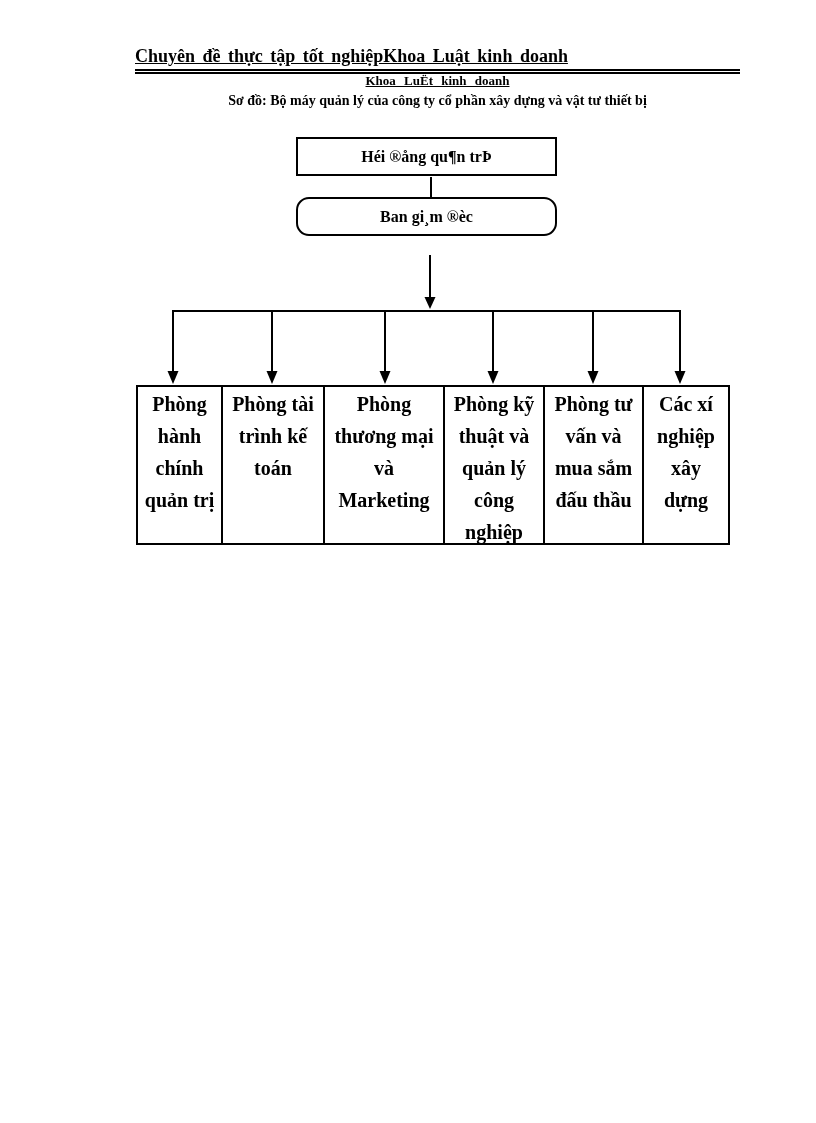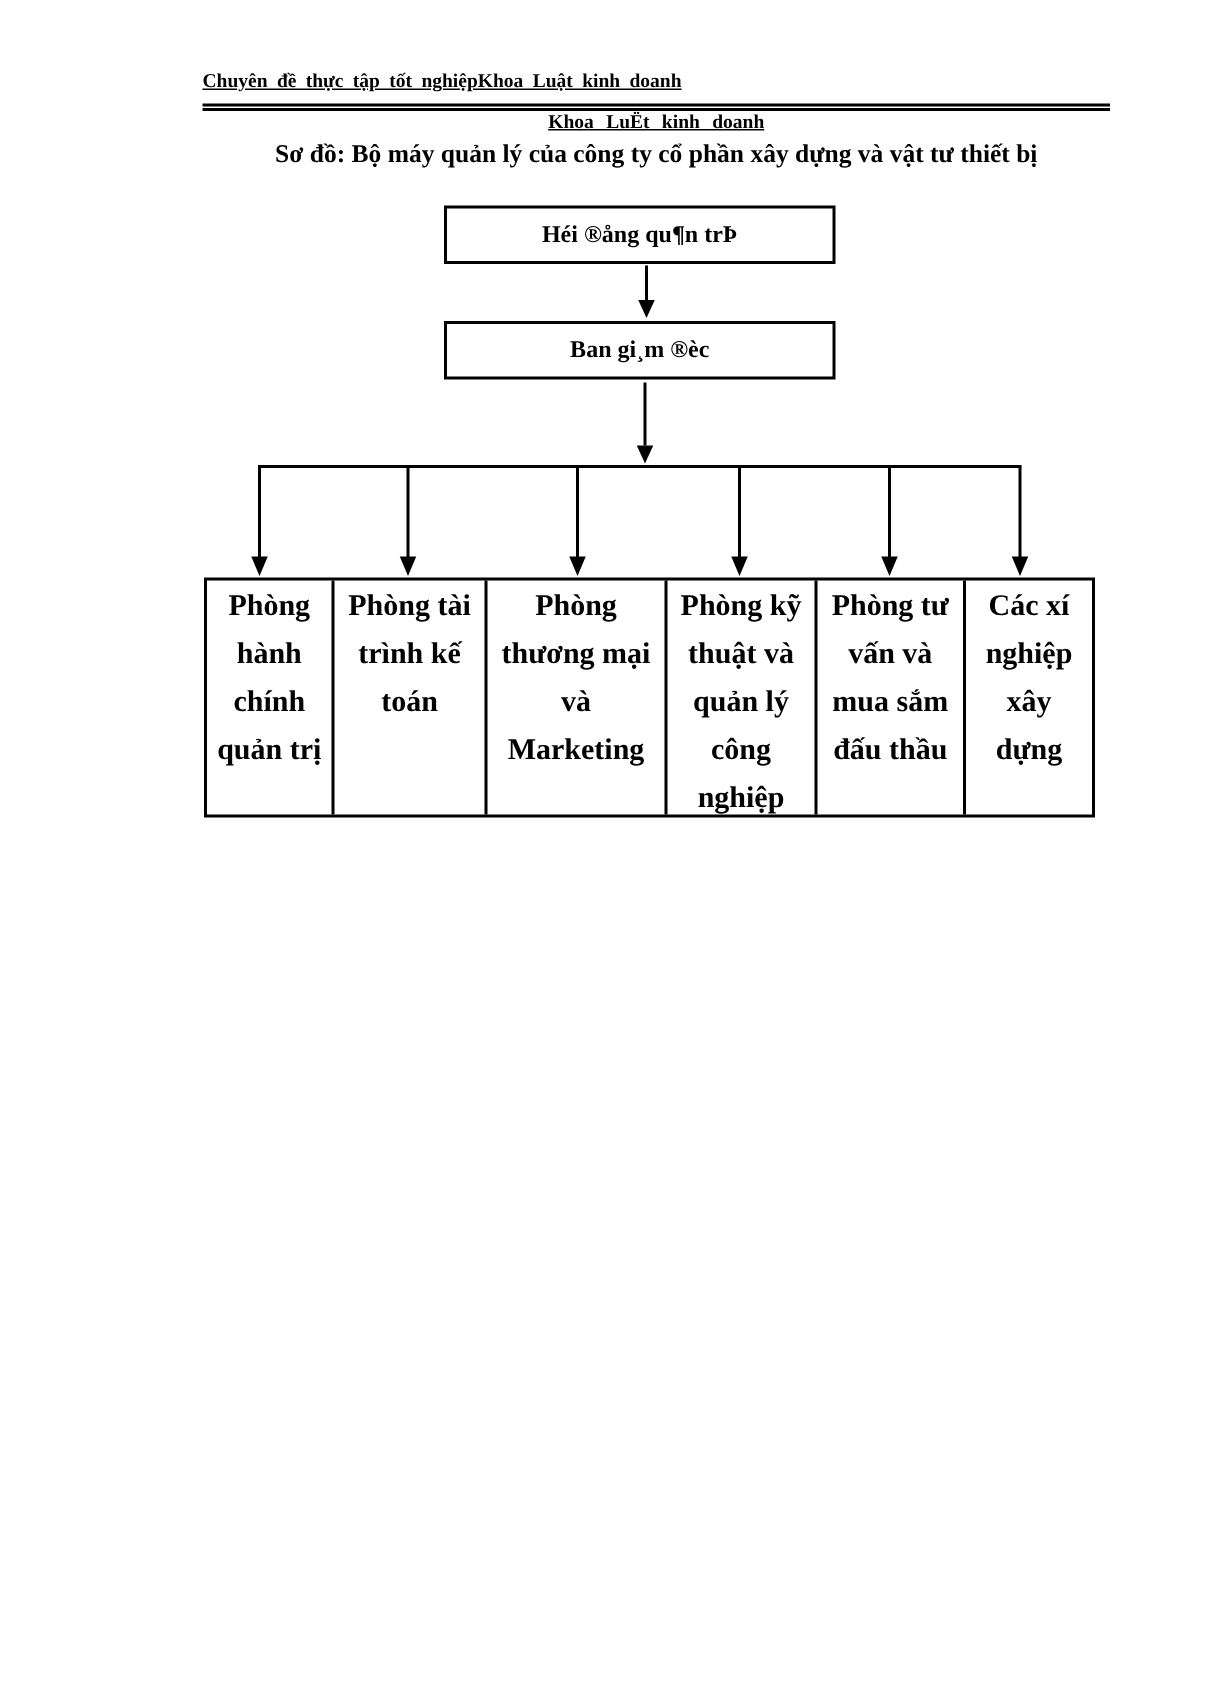--- a/index.html
+++ b/index.html
@@ -10,21 +10,21 @@
     height: 1123px;
     margin: 0 auto;
     background: #ffffff;
     font-family: "Liberation Serif", "DejaVu Serif", serif;
     color: #000;
     overflow: hidden;
   }
   .hdr-line1 {
     position: absolute;
     left: 135px; top: 46px;
-    font-size: 13px;
+    font-size: 18px;
     font-weight: bold;
     text-decoration: underline;
     word-spacing: 3px;
     white-space: nowrap;
   }
   .hdr-rule {
     position: absolute;
     left: 135px; top: 69px;
     width: 605px; height: 5px;
     border-top: 2px solid #000;
@@ -39,38 +39,38 @@
     font-weight: bold;
     text-decoration: underline;
     word-spacing: 5px;
     white-space: nowrap;
   }
   .diagram-title {
     position: absolute;
     left: 135px; top: 93px;
     width: 605px;
     text-align: center;
-    font-size: 17px;
+    font-size: 14px;
     font-weight: bold;
     white-space: nowrap;
   }
   .org-box {
     position: absolute;
     left: 296px;
     width: 261px; height: 39px;
     border: 2px solid #000;
     display: flex;
     align-items: center;
     justify-content: center;
     font-size: 16px;
     font-weight: bold;
     background: #fff;
   }
   .org-box.root { top: 137px; }
-  .org-box.director { top: 214px; }
+  .org-box.director { top: 197px; border-radius: 13px; }
   .connectors {
     position: absolute;
     left: 0; top: 0;
     width: 816px; height: 600px;
     pointer-events: none;
   }
   .dept-row {
     position: absolute;
     left: 136px; top: 385px;
     width: 594px; height: 160px;

